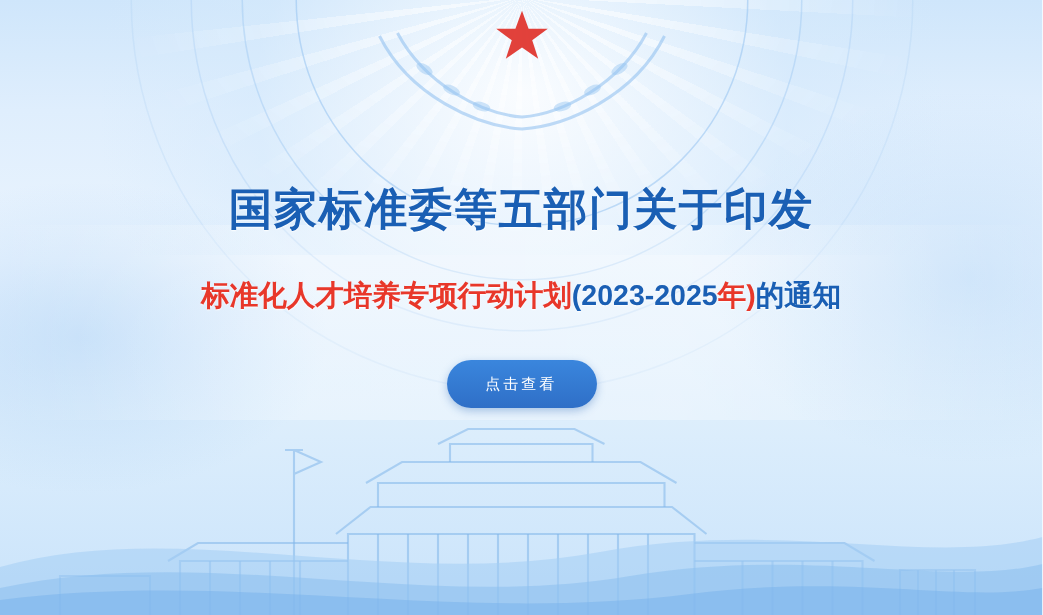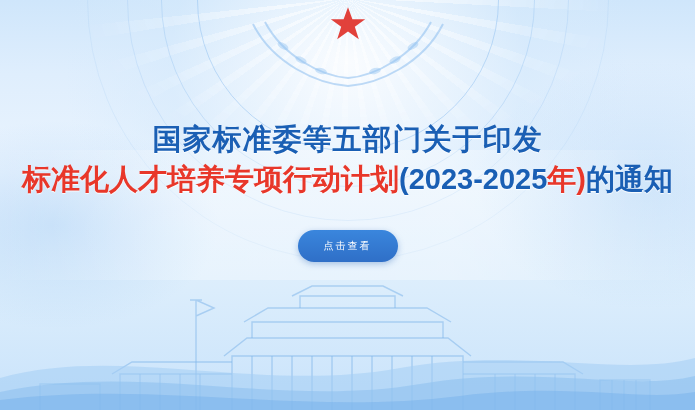--- a/index.html
+++ b/index.html
@@ -106,21 +106,22 @@
   }
   .title-line1 {
     margin-top: 120px;
     font-size: 29px;
     font-weight: bold;
     color: #1a5fb4;
     letter-spacing: 1px;
     text-shadow: 0 1px 1px rgba(255,255,255,0.9);
   }
   .title-line2 {
-    font-size: 29px;
+    margin-top: 24px;
+    font-size: 19px;
     font-weight: bold;
     color: #1a5fb4;
     letter-spacing: 0px;
     text-shadow: 0 1px 1px rgba(255,255,255,0.9);
     white-space: nowrap;
   }
   .hl { color: #e8372a; }
   .yr { color: #1a5fb4; }
 
   .cta-wrap { margin-top: 30px; }

